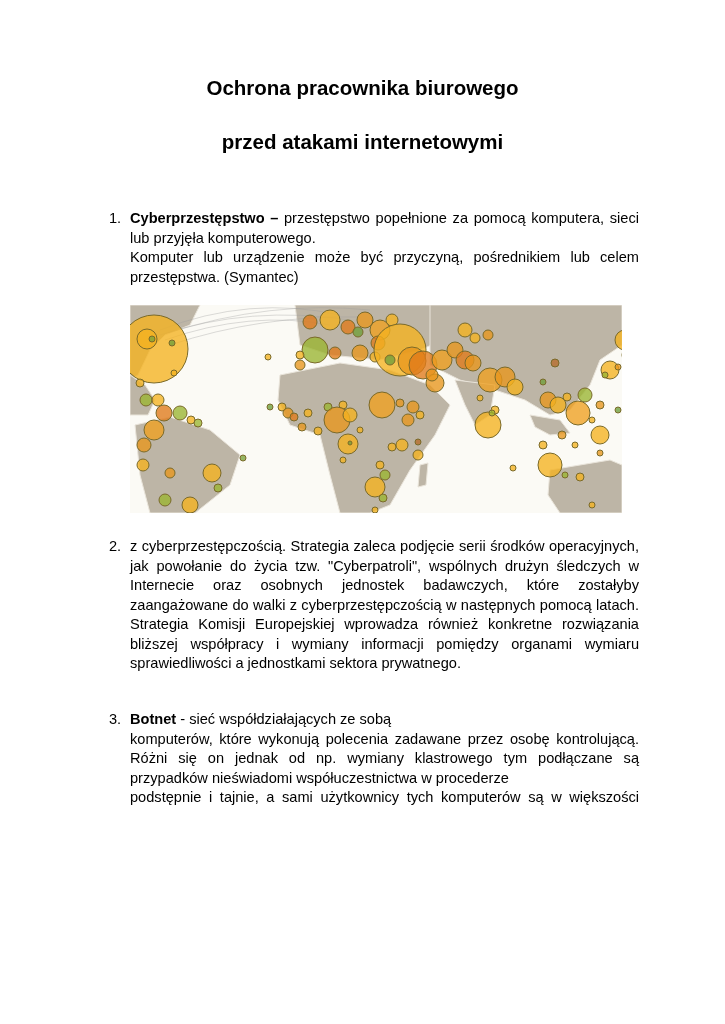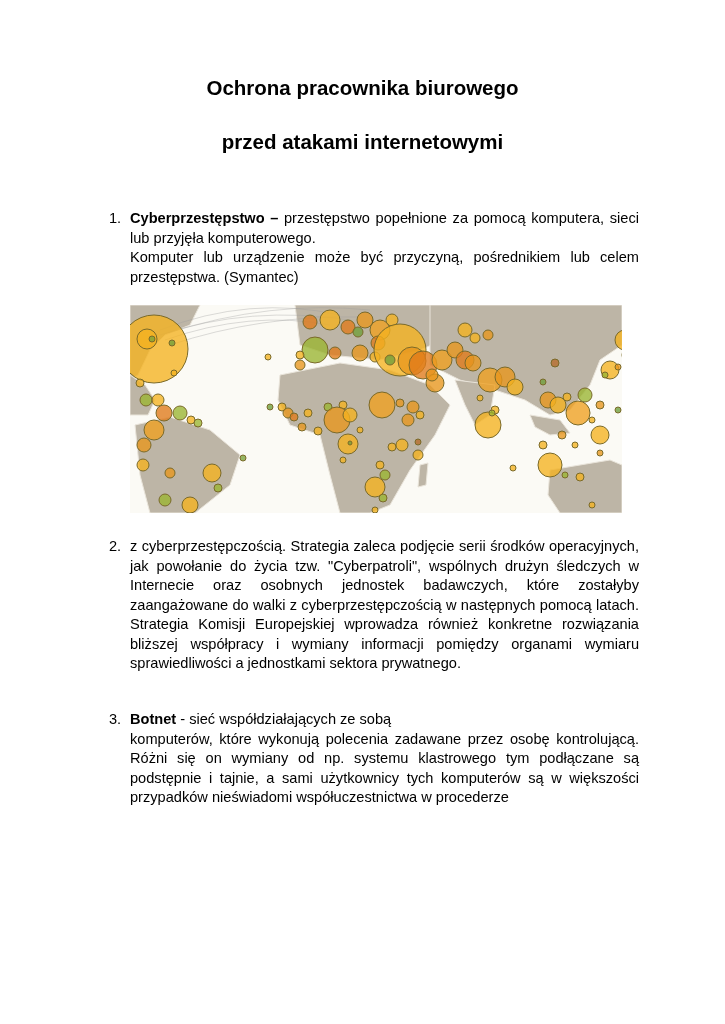--- a/index.html
+++ b/index.html
@@ -201,17 +201,17 @@
     <span class="line">bliższej współpracy i wymiany informacji pomiędzy organami wymiaru</span>
     <span class="line last">sprawiedliwości a jednostkami sektora prywatnego.</span>
   </div>
 </div>
 
 <div class="list-item item3">
   <span class="num">3.</span>
   <div class="body">
     <span class="line last"><span class="b">Botnet</span><span> - sieć współdziałających ze sobą</span></span>
     <span class="line">komputerów, które wykonują polecenia zadawane przez osobę kontrolującą.</span>
-    <span class="line">Różni się on wymiany od np. systemu klastrowego tym podłączane są</span>
+    <span class="line">Różni się on jednak od np. wymiany klastrowego tym podłączane są</span>
+    <span class="line last">przypadków nieświadomi współuczestnictwa w procederze</span>
     <span class="line">podstępnie i tajnie, a sami użytkownicy tych komputerów są w większości</span>
-    <span class="line last">przypadków nieświadomi współuczestnictwa w procederze</span>
   </div>
 </div>
 
 </body></html>

